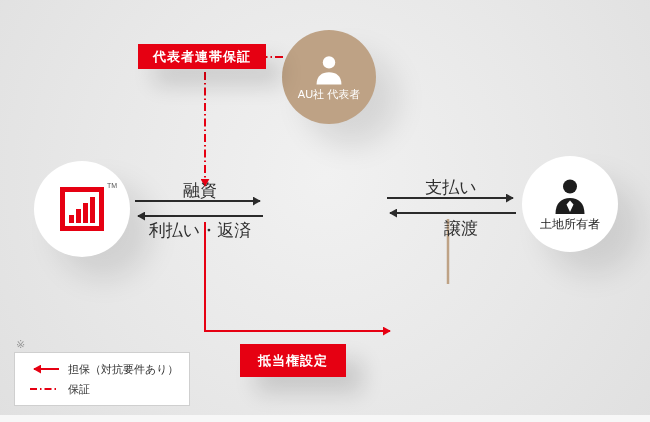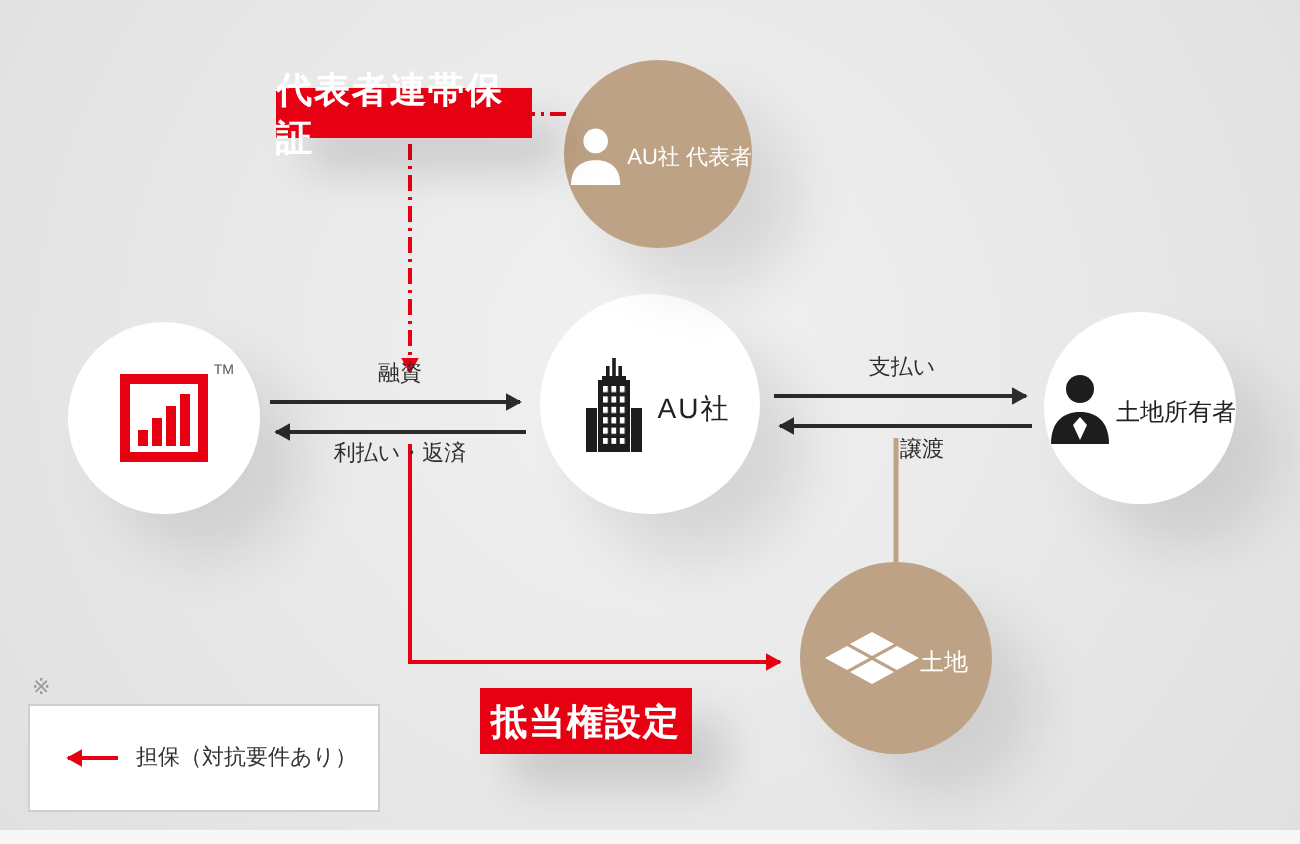--- a/index.html
+++ b/index.html
@@ -8,38 +8,38 @@
     font-family:"Liberation Sans","DejaVu Sans",sans-serif;
     -webkit-font-smoothing:antialiased;
   }
   .canvas{
     position:relative;width:650px;height:422px;overflow:hidden;
     background:radial-gradient(circle at 50% 42%, #f1f1f1 0%, #e8e8e8 55%, #e0e0e0 100%);
   }
   .lines{position:absolute;left:0;top:0;pointer-events:none;}
   .circle{
     position:absolute;border-radius:50%;
-    display:flex;flex-direction:row;align-items:center;justify-content:center;
+    display:flex;flex-direction:column;align-items:center;justify-content:center;
     box-shadow:22px 22px 30px rgba(0,0,0,0.10);
   }
   .white{background:#ffffff;}
   .tan{background:#bea285;}
   .node-label{margin-top:4px;white-space:nowrap;line-height:1;}
   .node-label.light{color:#fff;font-size:11px;}
   .node-label.dark{color:#222;font-size:12px;}
   .node-label.au{font-size:14px;letter-spacing:1px;}
   .badge{
     position:absolute;background:#e60012;color:#fff;
-    font-size:18px;font-weight:bold;letter-spacing:1px;
+    font-size:13px;font-weight:bold;letter-spacing:1px;
     display:flex;align-items:center;justify-content:center;
     box-shadow:16px 16px 22px rgba(0,0,0,0.14);
   }
   .edge-label{
     position:absolute;transform:translateX(-50%);
-    font-size:11px;color:#2e2e2e;white-space:nowrap;line-height:1.2;
+    font-size:17px;color:#2e2e2e;white-space:nowrap;line-height:1.2;
   }
   
   .logo-wrap{position:relative;}
   .logo-box{position:relative;width:44px;height:44px;background:#e60012;}
   .logo-inner{
     position:absolute;left:5px;top:5px;right:5px;bottom:5px;background:#fff;
     display:flex;align-items:flex-end;justify-content:center;gap:2px;padding-bottom:3px;
   }
   .logo-bar{width:5px;background:#e60012;}
   .tm{position:absolute;top:-5px;right:-13px;font-size:7px;color:#555;}
@@ -89,84 +89,59 @@
           <div class="logo-bar" style="height:8px"></div>
           <div class="logo-bar" style="height:14px"></div>
           <div class="logo-bar" style="height:20px"></div>
           <div class="logo-bar" style="height:26px"></div>
         </div>
       </div>
       <span class="tm">TM</span>
     </div>
   </div>
 
-  <div class="circle white" style="left:270px;top:147px;width:110px;height:110px;">
-    <svg width="44" height="48" viewBox="0 0 44 48">
-      <defs>
-        <pattern id="win" x="16.5" y="15" width="4.2" height="5.2" patternUnits="userSpaceOnUse">
-          <rect width="2.4" height="3.1" fill="#fff"></rect>
-        </pattern>
-      </defs>
-      <g fill="#1d1d1d">
-        <rect x="18" y="5" width="1.8" height="9"></rect>
-        <rect x="21.1" y="1" width="1.8" height="13"></rect>
-        <rect x="24.2" y="5" width="1.8" height="9"></rect>
-        <rect x="16" y="10" width="12" height="4"></rect>
-        <rect x="14" y="12" width="16" height="36"></rect>
-        <rect x="8" y="26" width="5.5" height="22"></rect>
-        <rect x="30.5" y="26" width="5.5" height="22"></rect>
-      </g>
-      <rect x="16.5" y="15" width="12" height="29" fill="url(#win)"></rect>
-    </svg>
-    <div class="node-label dark au">AU社</div>
-  </div>
 
   <div class="circle tan" style="left:282px;top:30px;width:94px;height:94px;">
     <svg width="32" height="31" viewBox="0 0 36 34">
       <circle cx="18" cy="9" r="7" fill="#fff"></circle>
       <path d="M4 34 C4 24 10 20 18 20 C26 20 32 24 32 34 Z" fill="#fff"></path>
     </svg>
     <div class="node-label light">AU社 代表者</div>
   </div>
 
   <div class="circle white" style="left:522px;top:156px;width:96px;height:96px;">
     <svg width="36" height="36" viewBox="0 0 36 36">
       <g fill="#1d1d1d">
         <circle cx="18" cy="8.5" r="7"></circle>
         <path d="M3.5 36 C3.5 25 9.5 20 18 20 C26.5 20 32.5 25 32.5 36 Z"></path>
       </g>
       <path d="M18 22.5 L21.5 26.5 L18 34 L14.5 26.5 Z" fill="#fff"></path>
     </svg>
     <div class="node-label dark">土地所有者</div>
   </div>
 
-  <div class="circle tan" style="left:400px;top:281px;width:96px;height:96px;">
-    <svg width="48" height="29" viewBox="0 0 48 29">
-      <g fill="#fff">
-        <polygon points="24,1 35,7 24,13 13,7"></polygon>
-        <polygon points="11.5,8 22.5,14 11.5,20 0.5,14"></polygon>
-        <polygon points="36.5,8 47.5,14 36.5,20 25.5,14"></polygon>
-        <polygon points="24,15 35,21 24,27 13,21"></polygon>
-      </g>
-    </svg>
-    <div class="node-label light" style="font-size:12px;">土地</div>
-  </div>
 
   <div class="edge-label" style="left:200px;top:181px;">融資</div>
   <div class="edge-label" style="left:200px;top:221px;">利払い・返済</div>
   <div class="edge-label" style="left:451px;top:178px;font-family:Liberation Serif, serif;">支払い</div>
   <div class="edge-label" style="left:461px;top:219px;">譲渡</div>
 
   <div class="badge" style="left:138px;top:44px;width:128px;height:25px;">代表者連帯保証</div>
   <div class="badge" style="left:240px;top:344px;width:106px;height:33px;">抵当権設定</div>
 
   <div class="legend-note">※</div>
   <div class="legend">
     <div class="legend-row">
       <svg width="36" height="10">
         <line x1="34" y1="5" x2="9" y2="5" stroke="#e60012" stroke-width="2" marker-end="url(#ah-red)"></line>
       </svg>
       <span class="legend-text">担保（対抗要件あり）</span>
     </div>
+    <div class="legend-row">
+      <svg width="36" height="10">
+        <line x1="5" y1="5" x2="34" y2="5" stroke="#e60012" stroke-width="2" stroke-dasharray="7 3 1.5 3"></line>
+      </svg>
+      <span class="legend-text">保証</span>
+    </div>
   </div>
 
   <div class="bottom-strip"></div>
 </div>
 
 </body></html>

